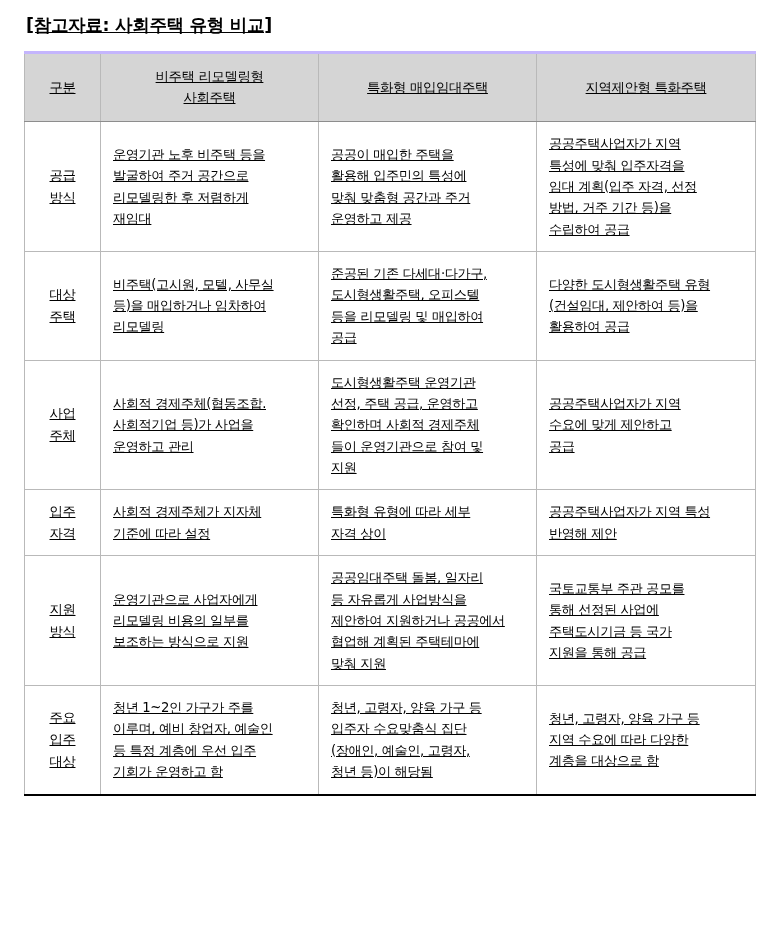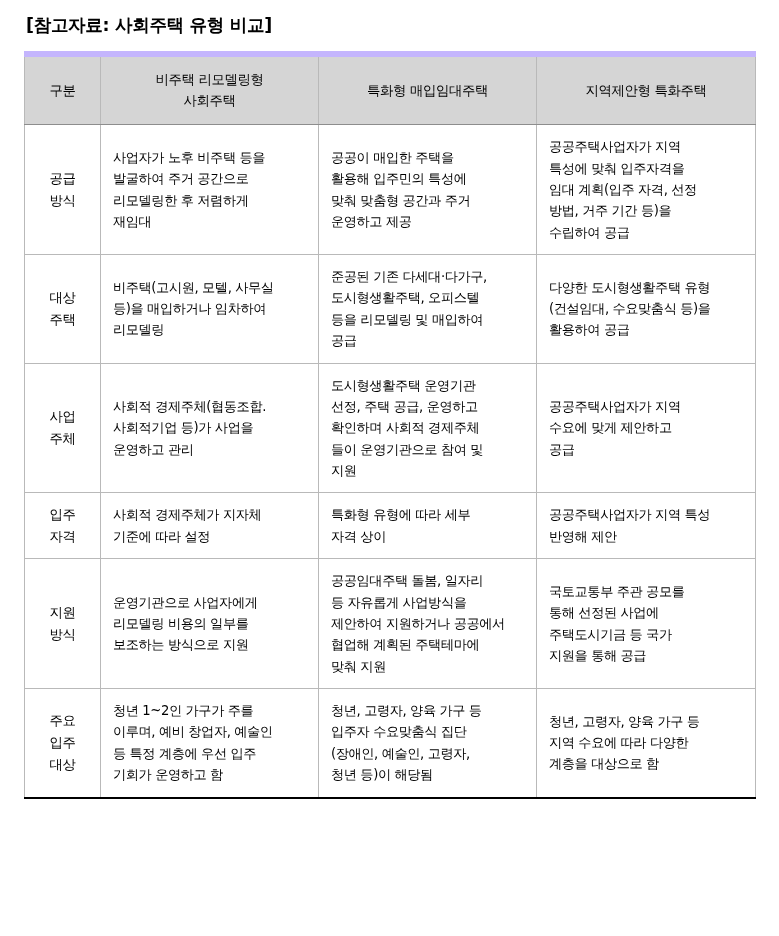--- a/index.html
+++ b/index.html
@@ -12,34 +12,35 @@
     height: 936px;
     font-family: "DejaVu Sans", "Liberation Sans", sans-serif;
     color: #000000;
     overflow: hidden;
   }
   .page {
     width: 779px;
     height: 804px;
     box-sizing: border-box;
     padding: 14px 24px 0 24px;
+    text-decoration: underline;
   }
   .doc-title {
     font-size: 17.5px;
     font-weight: bold;
     letter-spacing: -0.3px;
     color: #000;
     margin: 0 0 14px 2px;
     line-height: 1.3;
   }
   table.compare {
     border-collapse: collapse;
     width: 731px;
     table-layout: fixed;
-    border-top: 6px solid #c4b5fd;
+    border-top: 3px solid #c4b5fd;
     border-bottom: 2px solid #000;
   }
   table.compare col.c0 { width: 76px; }
   table.compare col.c1 { width: 218px; }
   table.compare col.c2 { width: 218px; }
   table.compare col.c3 { width: 219px; }
 
   table.compare th, table.compare td {
     border: 1px solid #b9b9b9;
     vertical-align: middle;
@@ -118,21 +119,21 @@
       </tr>
     </thead>
     <tbody>
 
       <tr>
         <th class="rowhead">
           <span class="rh-line">공급</span>
           <span class="rh-line">방식</span>
         </th>
         <td>
-          <span class="cell-line">사업자가 노후 비주택 등을</span>
+          <span class="cell-line">운영기관 노후 비주택 등을</span>
           <span class="cell-line">발굴하여 주거 공간으로</span>
           <span class="cell-line">리모델링한 후 저렴하게</span>
           <span class="cell-line">재임대</span>
         </td>
         <td>
           <span class="cell-line">공공이 매입한 주택을</span>
           <span class="cell-line">활용해 입주민의 특성에</span>
           <span class="cell-line">맞춰 맞춤형 공간과 주거</span>
           <span class="cell-line">운영하고 제공</span>
         </td>
@@ -156,21 +157,21 @@
           <span class="cell-line">리모델링</span>
         </td>
         <td>
           <span class="cell-line">준공된 기존 다세대·다가구,</span>
           <span class="cell-line">도시형생활주택, 오피스텔</span>
           <span class="cell-line">등을 리모델링 및 매입하여</span>
           <span class="cell-line">공급</span>
         </td>
         <td>
           <span class="cell-line">다양한 도시형생활주택 유형</span>
-          <span class="cell-line">(건설임대, 수요맞춤식 등)을</span>
+          <span class="cell-line">(건설임대, 제안하여 등)을</span>
           <span class="cell-line">활용하여 공급</span>
         </td>
       </tr>
 
       <tr>
         <th class="rowhead">
           <span class="rh-line">사업</span>
           <span class="rh-line">주체</span>
         </th>
         <td>

